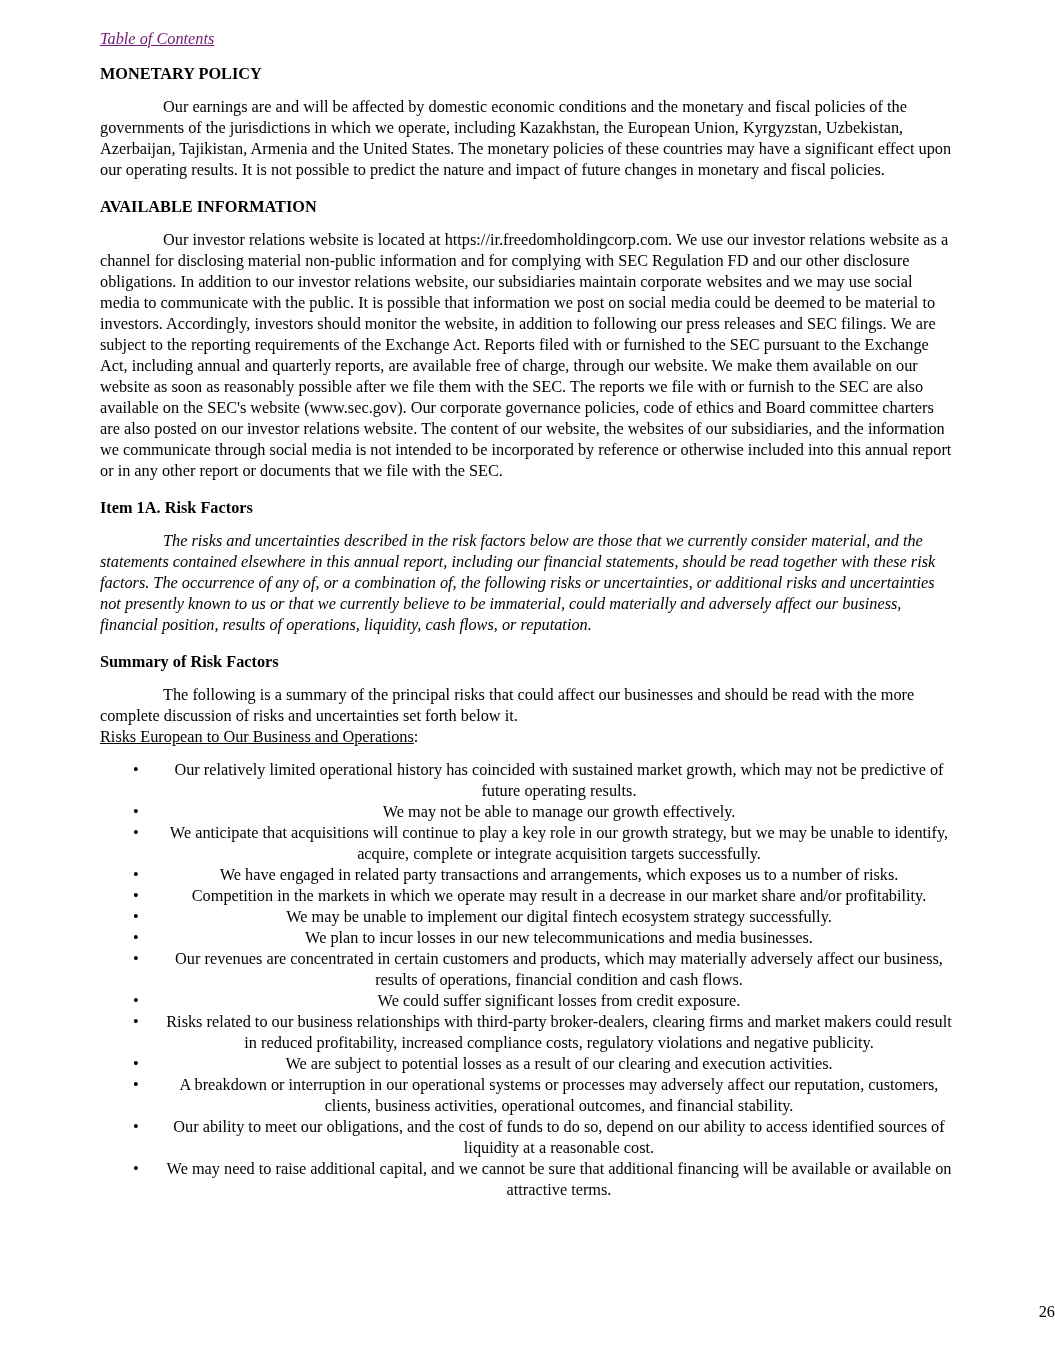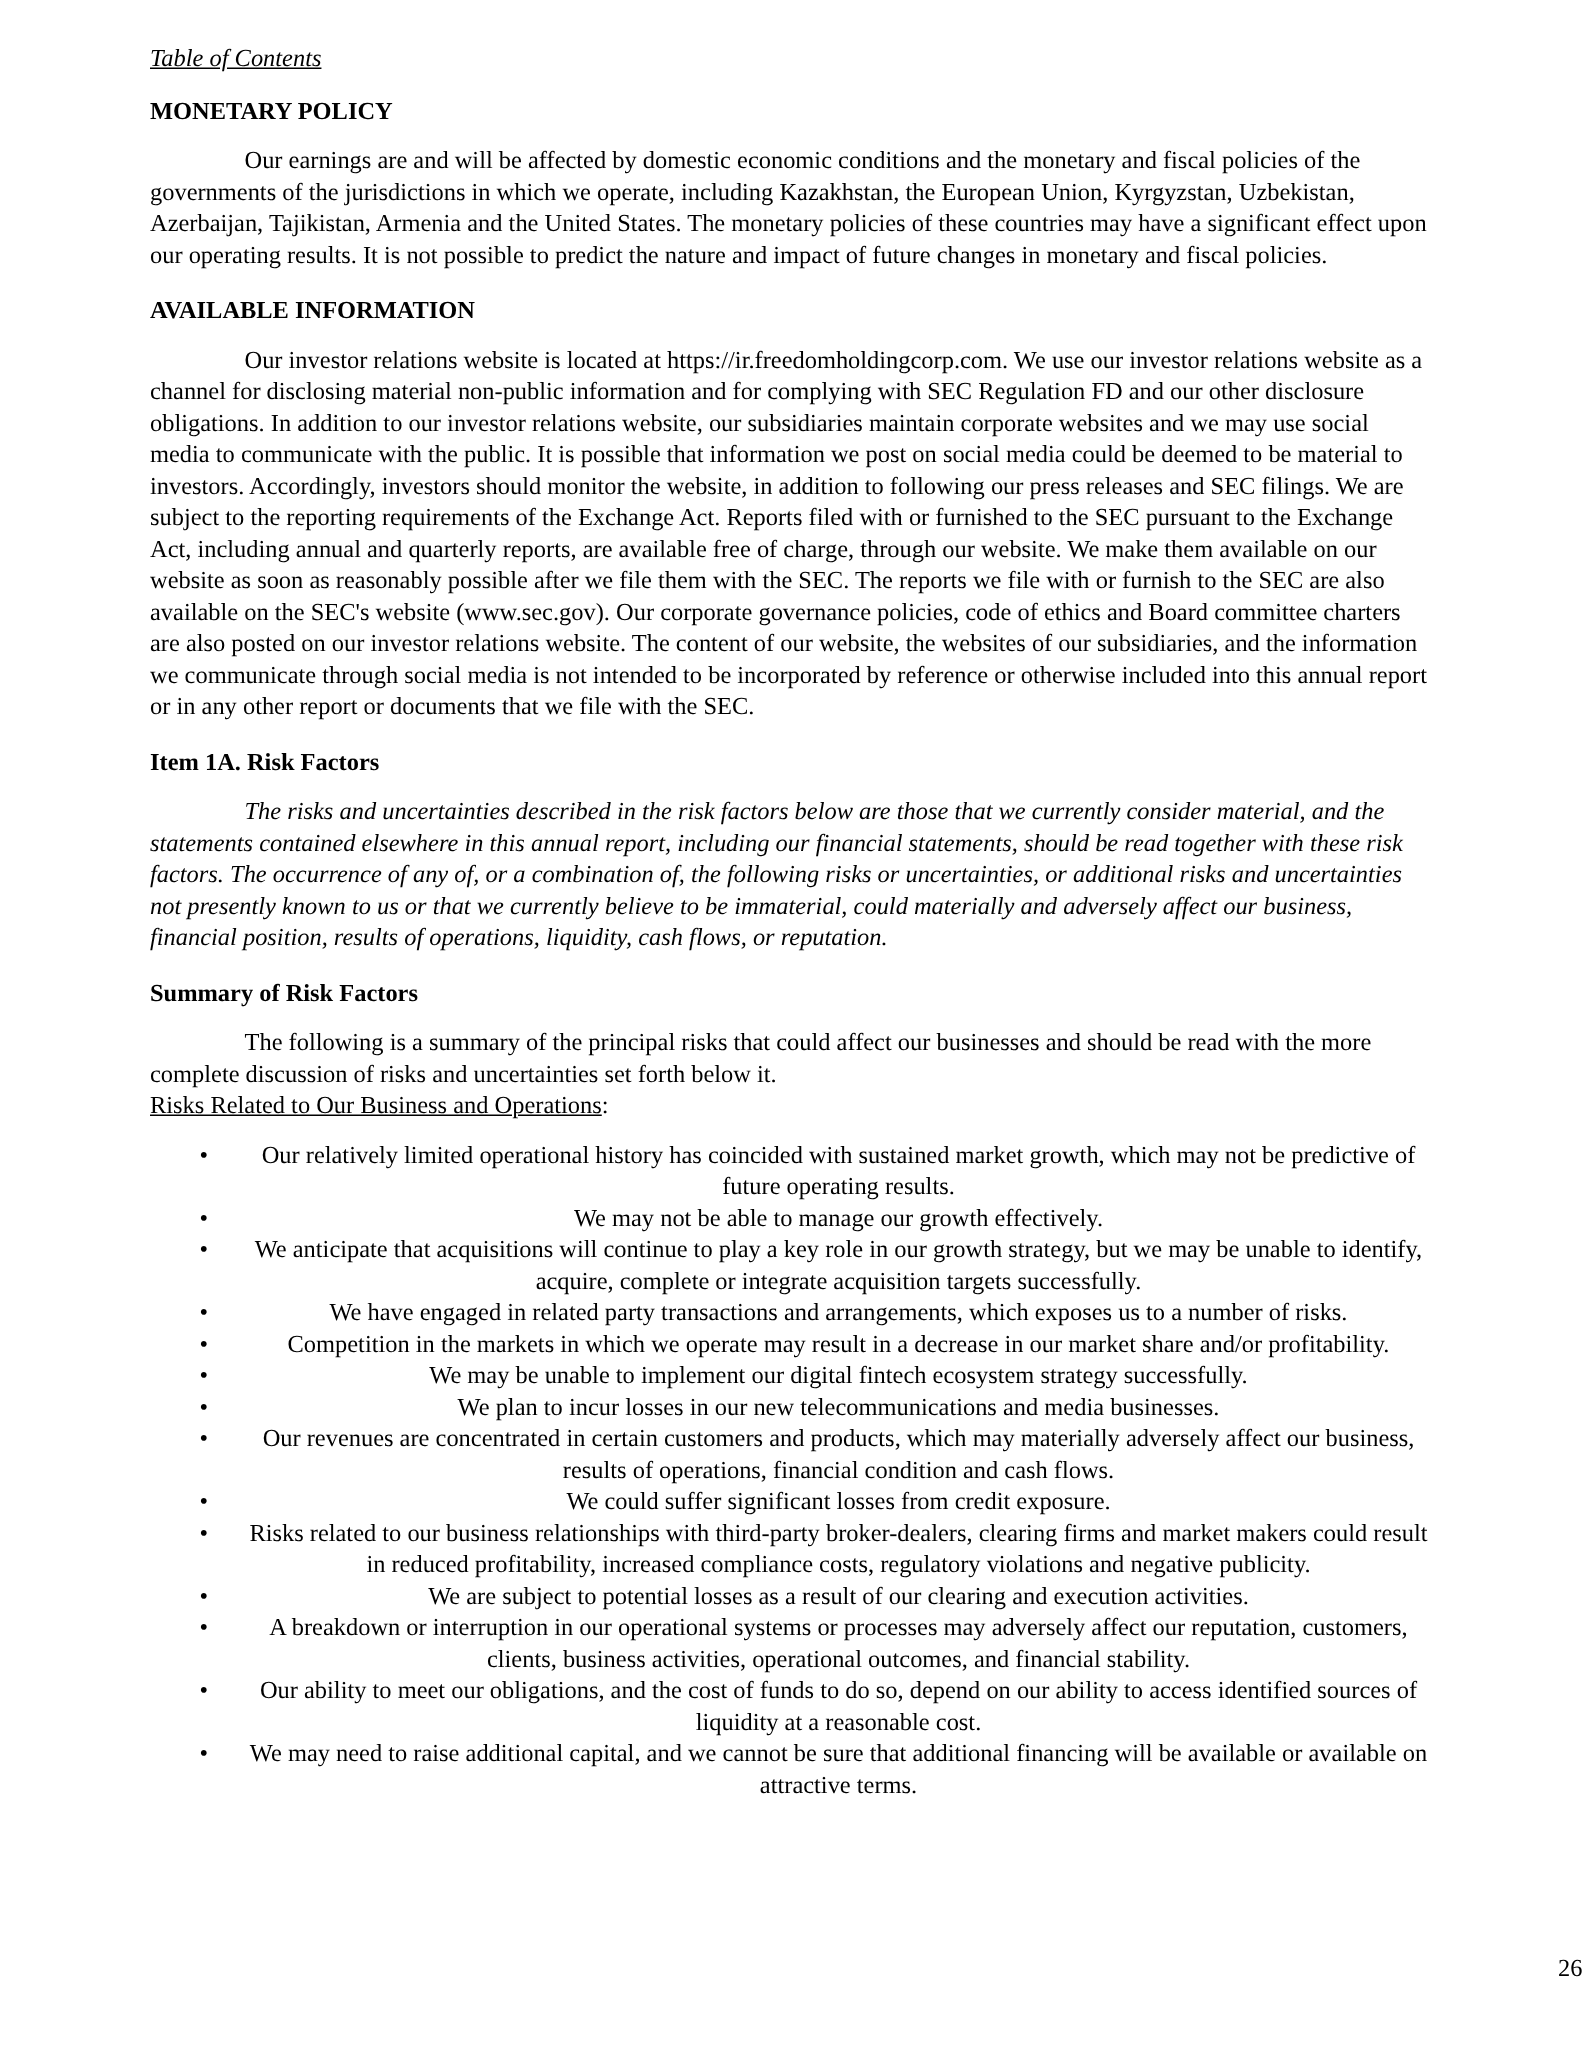--- a/index.html
+++ b/index.html
@@ -10,21 +10,21 @@
     box-sizing: border-box;
     padding: 28px 100px 0 100px;
     background: #ffffff;
     font-family: "Liberation Serif", "DejaVu Serif", serif;
     font-size: 16.3px;
     line-height: 21px;
     color: #000000;
     overflow: hidden;
   }
   .toc-link {
-    color: #000000;
+    color: #701a75;
     font-style: italic;
     text-decoration: underline;
     cursor: pointer;
   }
   .h {
     font-weight: bold;
     margin: 16px 0 12px 0;
   }
   .h-first { margin-top: 14px; }
   p.body {
@@ -78,21 +78,21 @@
   <p class="body">Our investor relations website is located at https://ir.freedomholdingcorp.com. We use our investor relations website as a channel for disclosing material non-public information and for complying with SEC Regulation FD and our other disclosure obligations. In addition to our investor relations website, our subsidiaries maintain corporate websites and we may use social media to communicate with the public. It is possible that information we post on social media could be deemed to be material to investors. Accordingly, investors should monitor the website, in addition to following our press releases and SEC filings.  We are subject to the reporting requirements of the Exchange Act. Reports filed with or furnished to the SEC pursuant to the Exchange Act, including annual and quarterly reports, are available free of charge, through our website. We make them available on our website as soon as reasonably possible after we file them with the SEC. The reports we file with or furnish to the SEC are also available on the SEC's website (www.sec.gov). Our corporate governance policies, code of ethics and Board committee charters are also posted on our investor relations website. The content of our website, the websites of our subsidiaries, and the information we communicate through social media is not intended to be incorporated by reference or otherwise included into this annual report or in any other report or documents that we file with the SEC.</p>
 
   <div class="h">Item 1A. Risk Factors</div>
 
   <p class="body italic">The risks and uncertainties described in the risk factors below are those that we currently consider material, and the statements contained elsewhere in this annual report, including our financial statements, should be read together with these risk factors. The occurrence of any of, or a combination of, the following risks or uncertainties, or additional risks and uncertainties not presently known to us or that we currently believe to be immaterial, could materially and adversely affect our business, financial position, results of operations, liquidity, cash flows, or reputation.</p>
 
   <div class="h">Summary of Risk Factors</div>
 
   <p class="body">The following is a summary of the principal risks that could affect our businesses and should be read with the more complete discussion of risks and uncertainties set forth below it.</p>
 
-  <p class="body noindent uhead"><span class="u">Risks Related to Our Business and Operations</span><span>:</span></p>
+  <p class="body noindent uhead"><span class="u">Risks European to Our Business and Operations</span><span>:</span></p>
 
   <ul class="bullets">
     <li>Our relatively limited operational history has coincided with sustained market growth, which may not be predictive of future operating results.</li>
     <li>We may not be able to manage our growth effectively.</li>
     <li>We anticipate that acquisitions will continue to play a key role in our growth strategy, but we may be unable to identify, acquire, complete or integrate acquisition targets successfully.</li>
     <li>We have engaged in related party transactions and arrangements, which exposes us to a number of risks.</li>
     <li>Competition in the markets in which we operate may result in a decrease in our market share and/or profitability.</li>
     <li>We may be unable to implement our digital fintech ecosystem strategy successfully.</li>
     <li>We plan to incur losses in our new telecommunications and media businesses.</li>
     <li>Our revenues are concentrated in certain customers and products, which may materially adversely affect our business, results of operations, financial condition and cash flows.</li>

